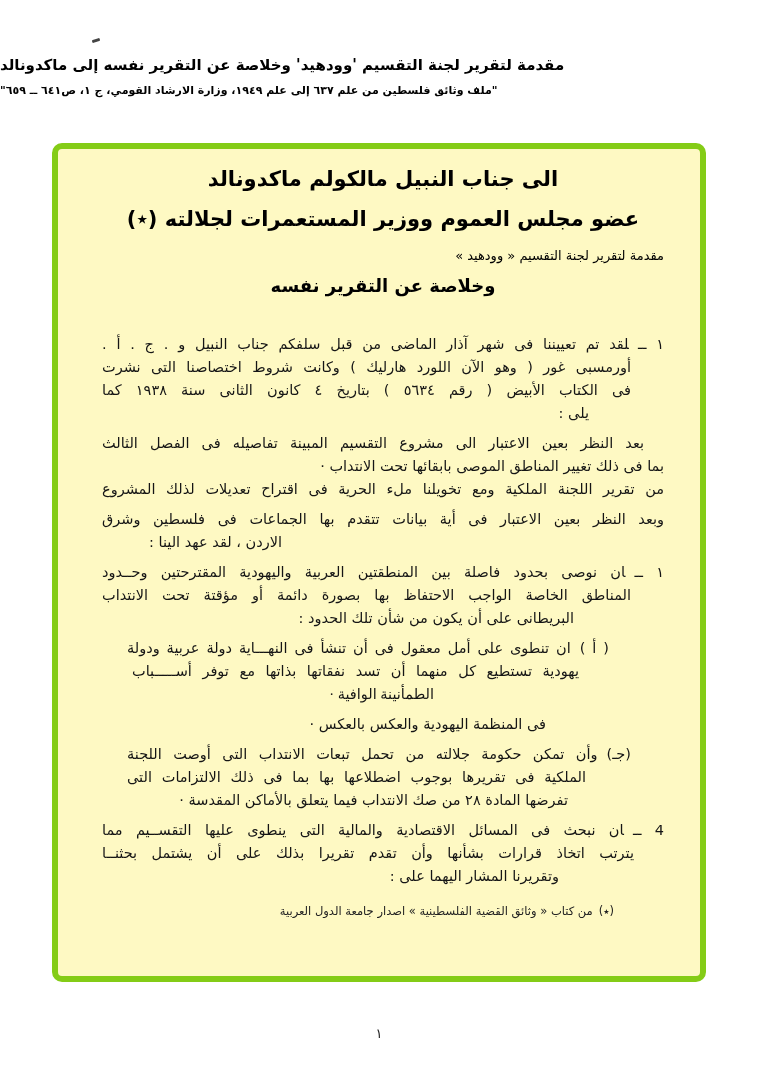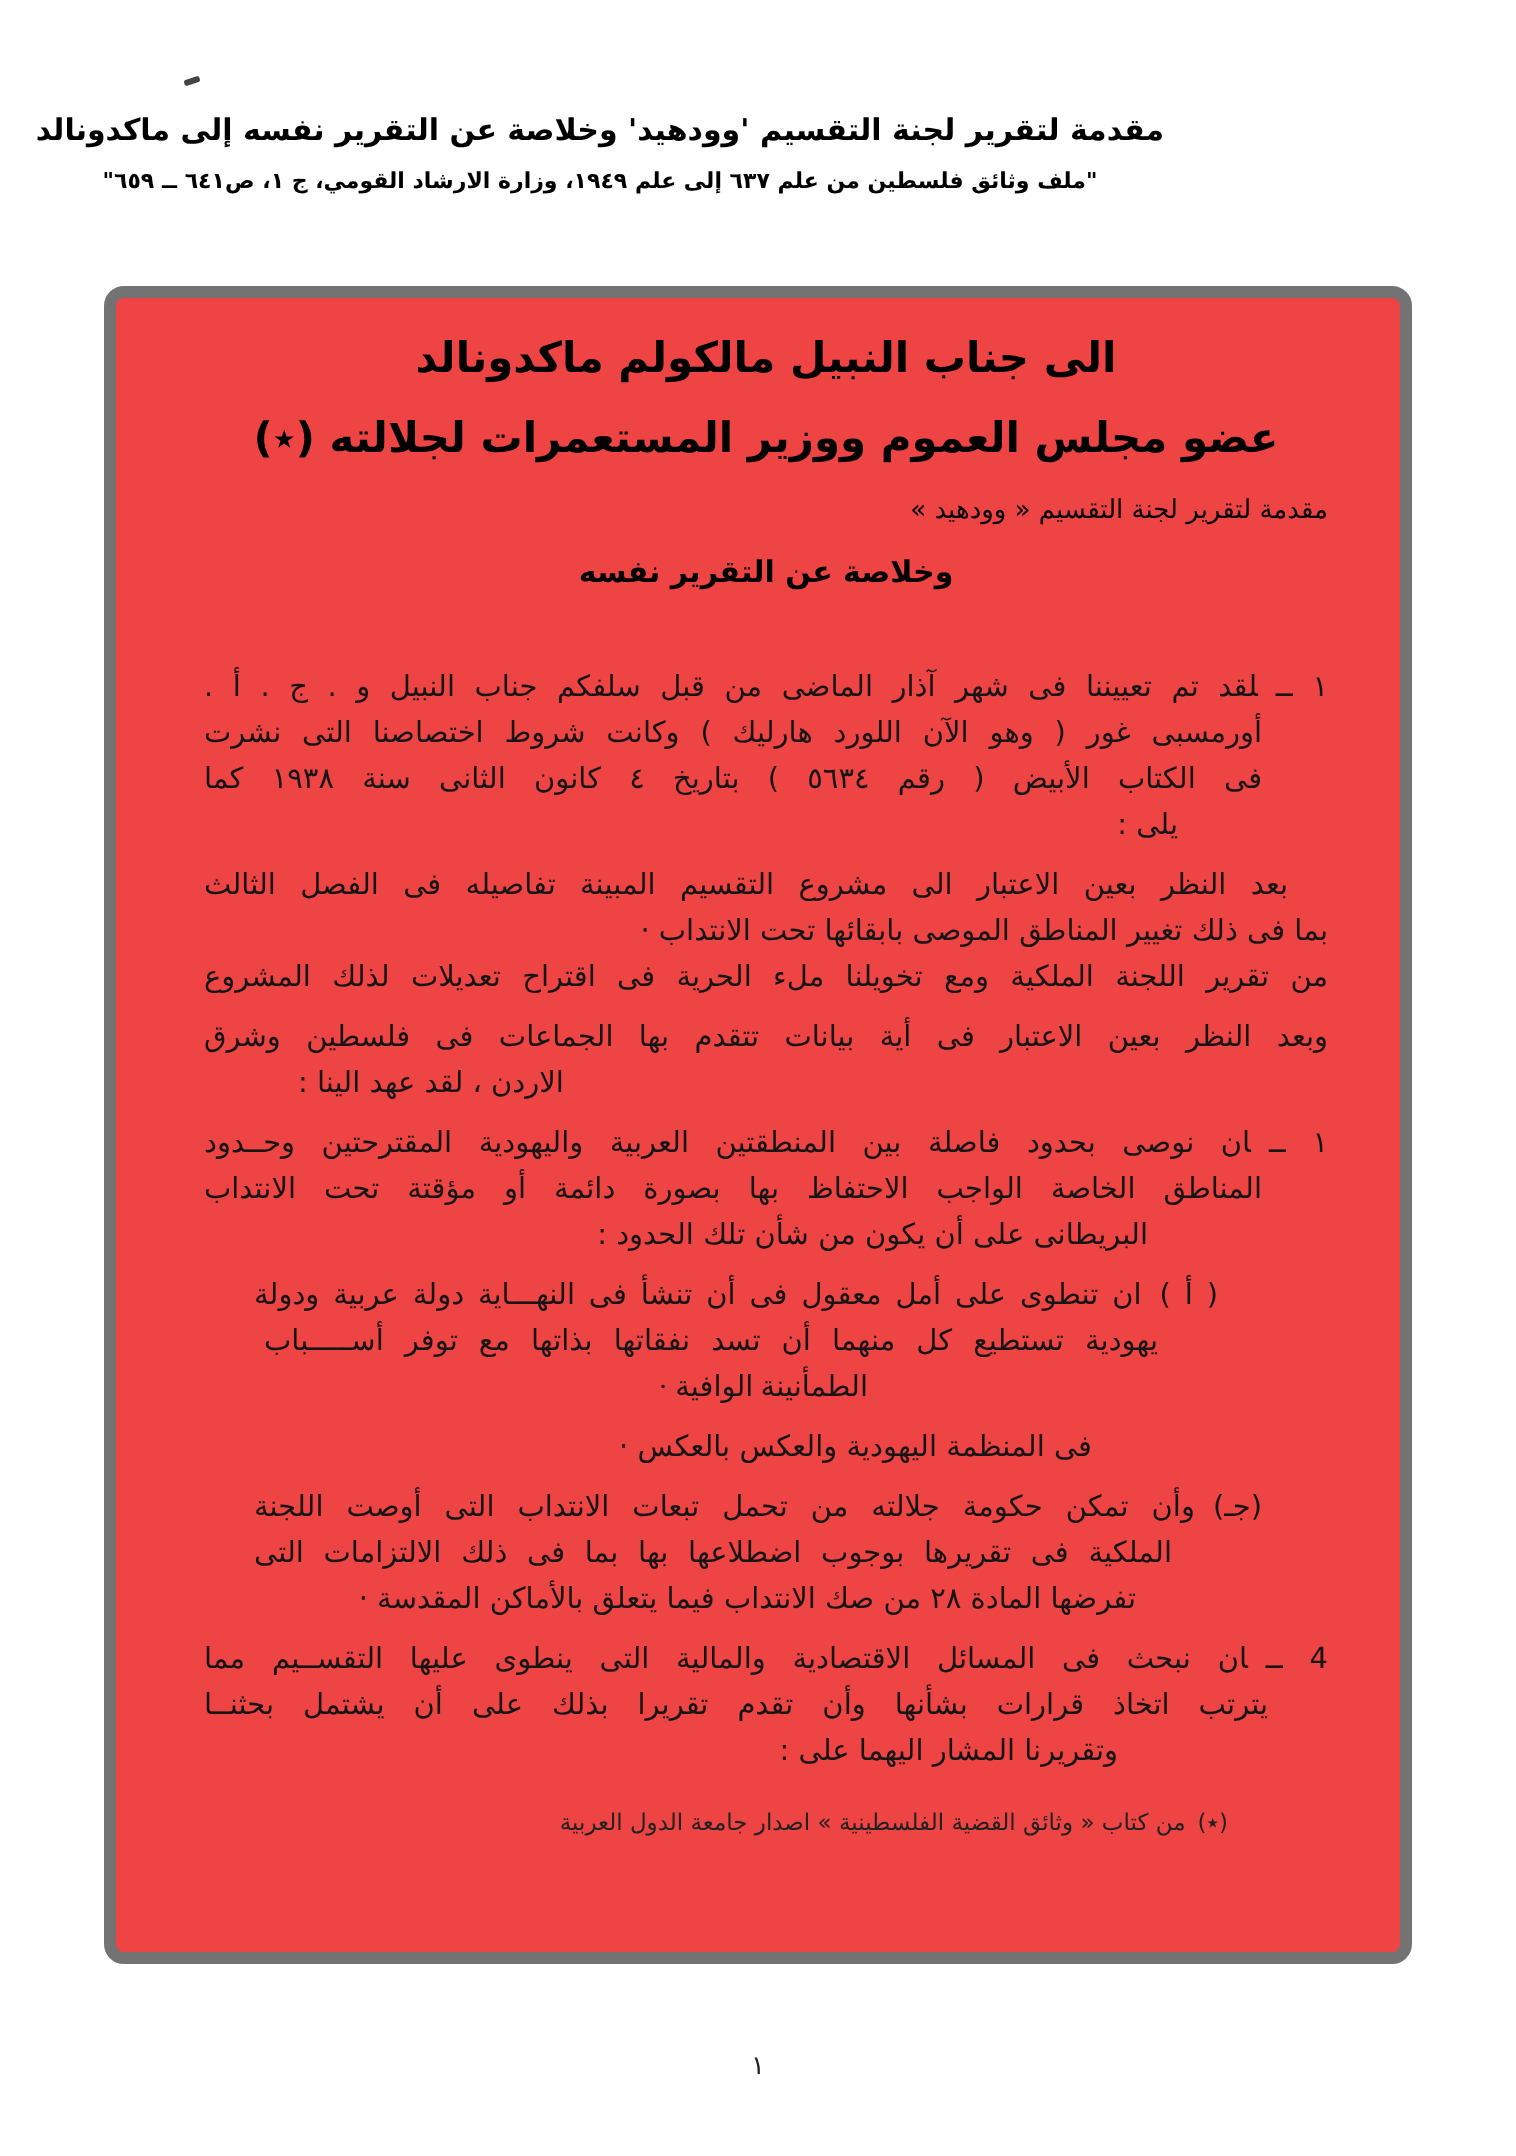--- a/index.html
+++ b/index.html
@@ -1,39 +1,39 @@
 <!DOCTYPE html>
 <html lang="ar"><head>
 <meta charset="utf-8">
 <style>
   html,body{margin:0;padding:0;}
   body{
     width:758px;height:1078px;position:relative;background:#ffffff;
     font-family:"DejaVu Sans", sans-serif;color:#111;overflow:hidden;
   }
   
-  .doc-header{position:absolute;top:56px;left:0;width:600px;text-align:center;direction:rtl;color:#000;}
+  .doc-header{position:absolute;top:56px;left:0;width:600px;text-align:left;direction:rtl;color:#000;}
   .doc-header .h1{font-size:15px;font-weight:bold;letter-spacing:0px;margin-bottom:10px;}
   .doc-header .h2{font-size:11px;font-weight:bold;}
 
   
   .frame{
     position:absolute;left:52px;top:143px;width:642px;height:827px;
-    border:6px solid #737373;border-radius:10px;background:#ef4444;
+    border:6px solid #84cc16;border-radius:10px;background:#fef9c3;
   }
   .content{
     position:absolute;top:0;left:0;right:0;bottom:0;
     padding:12px 36px 0 44px;direction:rtl;
   }
 
   .title-block{text-align:center;color:#000;}
   .t-big{font-size:21px;font-weight:bold;line-height:37px;}
   .t-big2{font-size:21px;font-weight:bold;line-height:43px;}
   .t-small{font-size:13px;font-weight:normal;line-height:22px;margin-top:4px;text-align:right;}
-  .t-small2{font-size:15px;font-weight:bold;line-height:22px;margin-top:8px;}
+  .t-small2{font-size:18px;font-weight:bold;line-height:22px;margin-top:8px;}
 
   .body-text{margin-top:36px;font-size:14.5px;line-height:23px;text-align:right;color:#151515;}
   .para{margin-bottom:7px;}
   .line{white-space:nowrap;}
   .j{white-space:normal;text-align:justify;text-align-last:justify;}
   .al{text-align:center;text-align-last:left;margin-left:47px;}
   .mk{margin-left:9px;}
   .mr20{margin-right:20px;} .mr30{margin-right:30px;} .mr33{margin-right:33px;}
   .mr50{margin-right:50px;} .mr55{margin-right:55px;} .mr75{margin-right:75px;}
   .mr78{margin-right:78px;} .mr85{margin-right:85px;} .mr90{margin-right:90px;}

